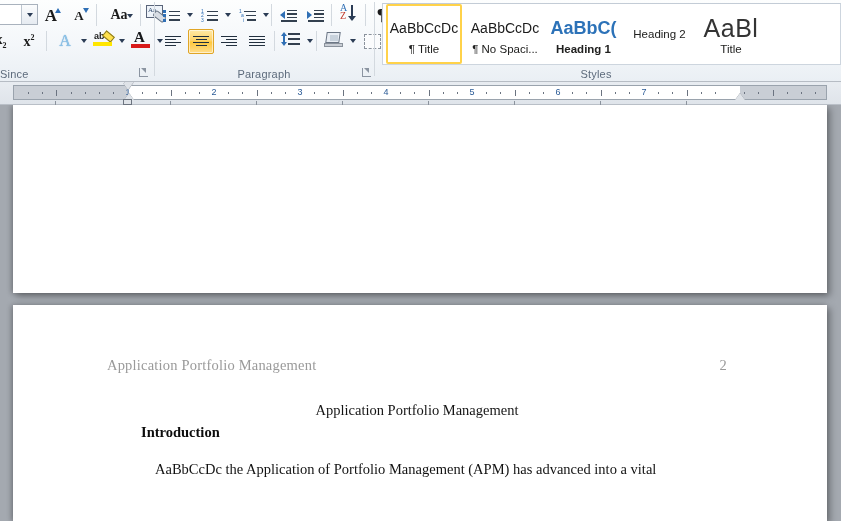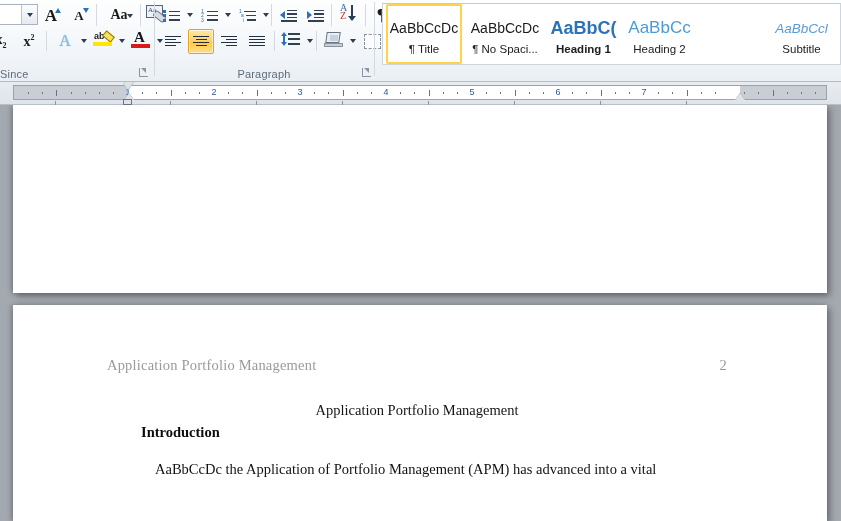--- a/index.html
+++ b/index.html
@@ -568,37 +568,37 @@
             <span class="style-prev" style="font-family:'Liberation Sans',sans-serif;font-size:14px;color:#1b1b1b;">AaBbCcDc</span>
             <span class="style-name">¶ No Spaci...</span>
           </div>
 
           <div class="style-item" style="left:163px;width:75px;height:60px;font-weight:bold;">
             <span class="style-prev" style="font-family:'Liberation Sans',sans-serif;font-size:18px;color:#2c72b8;">AaBbC(</span>
             <span class="style-name">Heading 1</span>
           </div>
 
           <div class="style-item" style="left:239px;width:75px;height:60px;">
-            <span class="style-prev" style="font-family:'Liberation Sans',sans-serif;font-size:17px;color:#4a9bd8;">AaBbCc</span>
             <span class="style-name">Heading 2</span>
           </div>
 
-
-          <div class="style-item" style="left:382px;width:73px;height:60px;">
-            <span class="style-prev" style="font-family:'Liberation Sans',sans-serif;font-size:13.5px;font-style:italic;color:#5b9bd5;">AaBbCcl</span>
-            <span class="style-name">Subtitle</span>
+          <div class="style-item" style="left:315px;width:66px;height:60px;">
+            <span class="style-prev" style="font-family:'Liberation Sans',sans-serif;font-size:25px;font-weight:300;color:#343434;letter-spacing:.5px;">AaBl</span>
+            <span class="style-name">Title</span>
           </div>
+
 
           <div class="style-item" style="left:456px;width:60px;height:60px;">
             
             
           </div>
 
         </div>
 
+        <div class="group-label" style="left:0;width:440px;">Styles</div>
       </div>
 
     </div>
   </div>
 
   <div class="ruler-band">
     <div class="ruler">
 
       <div class="margin" style="left:0;width:114px;"></div>
 

